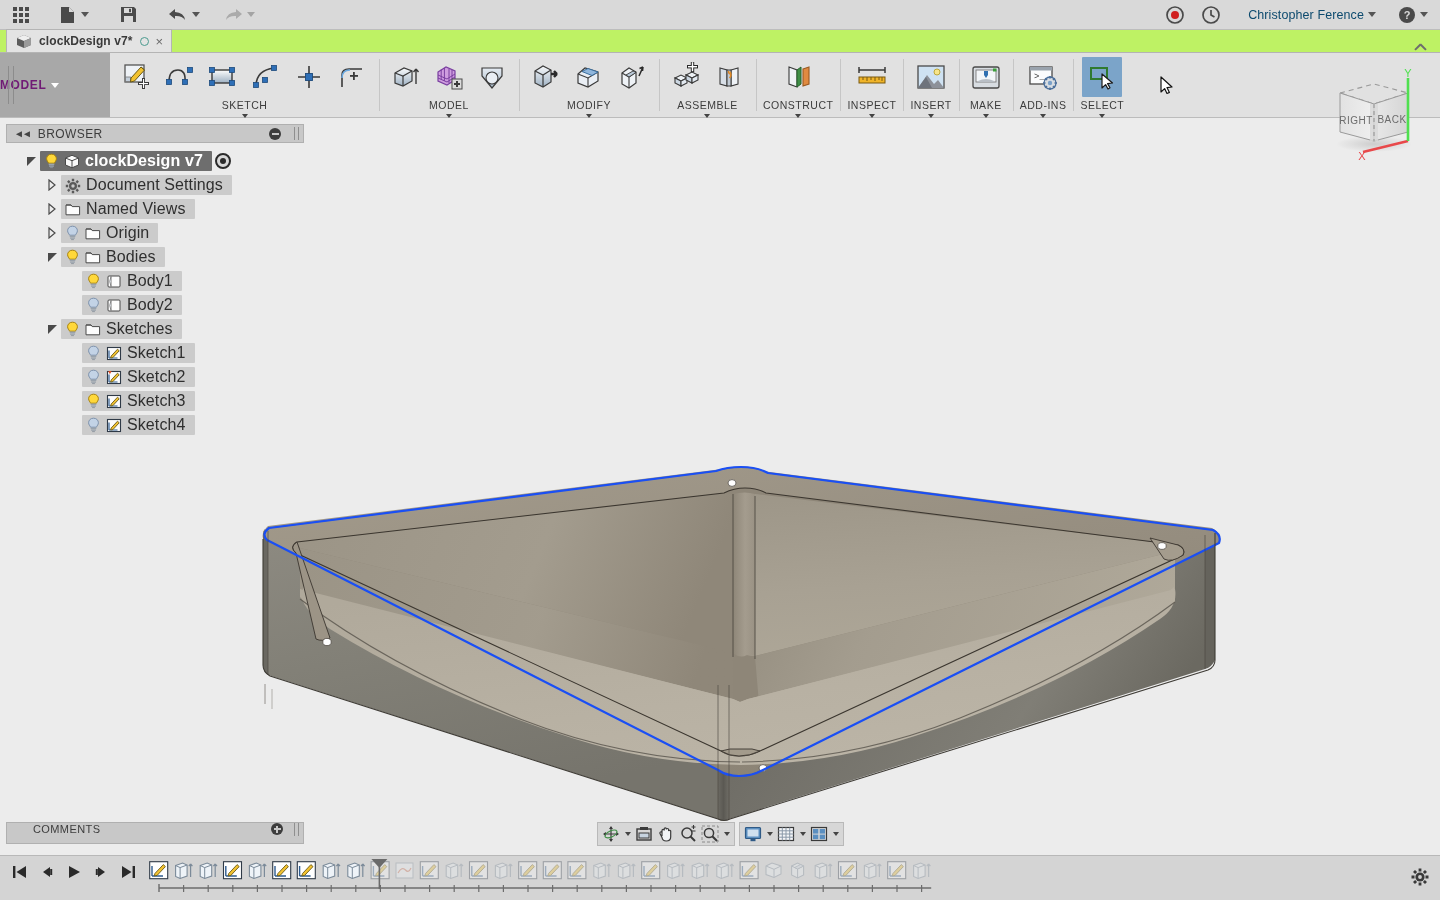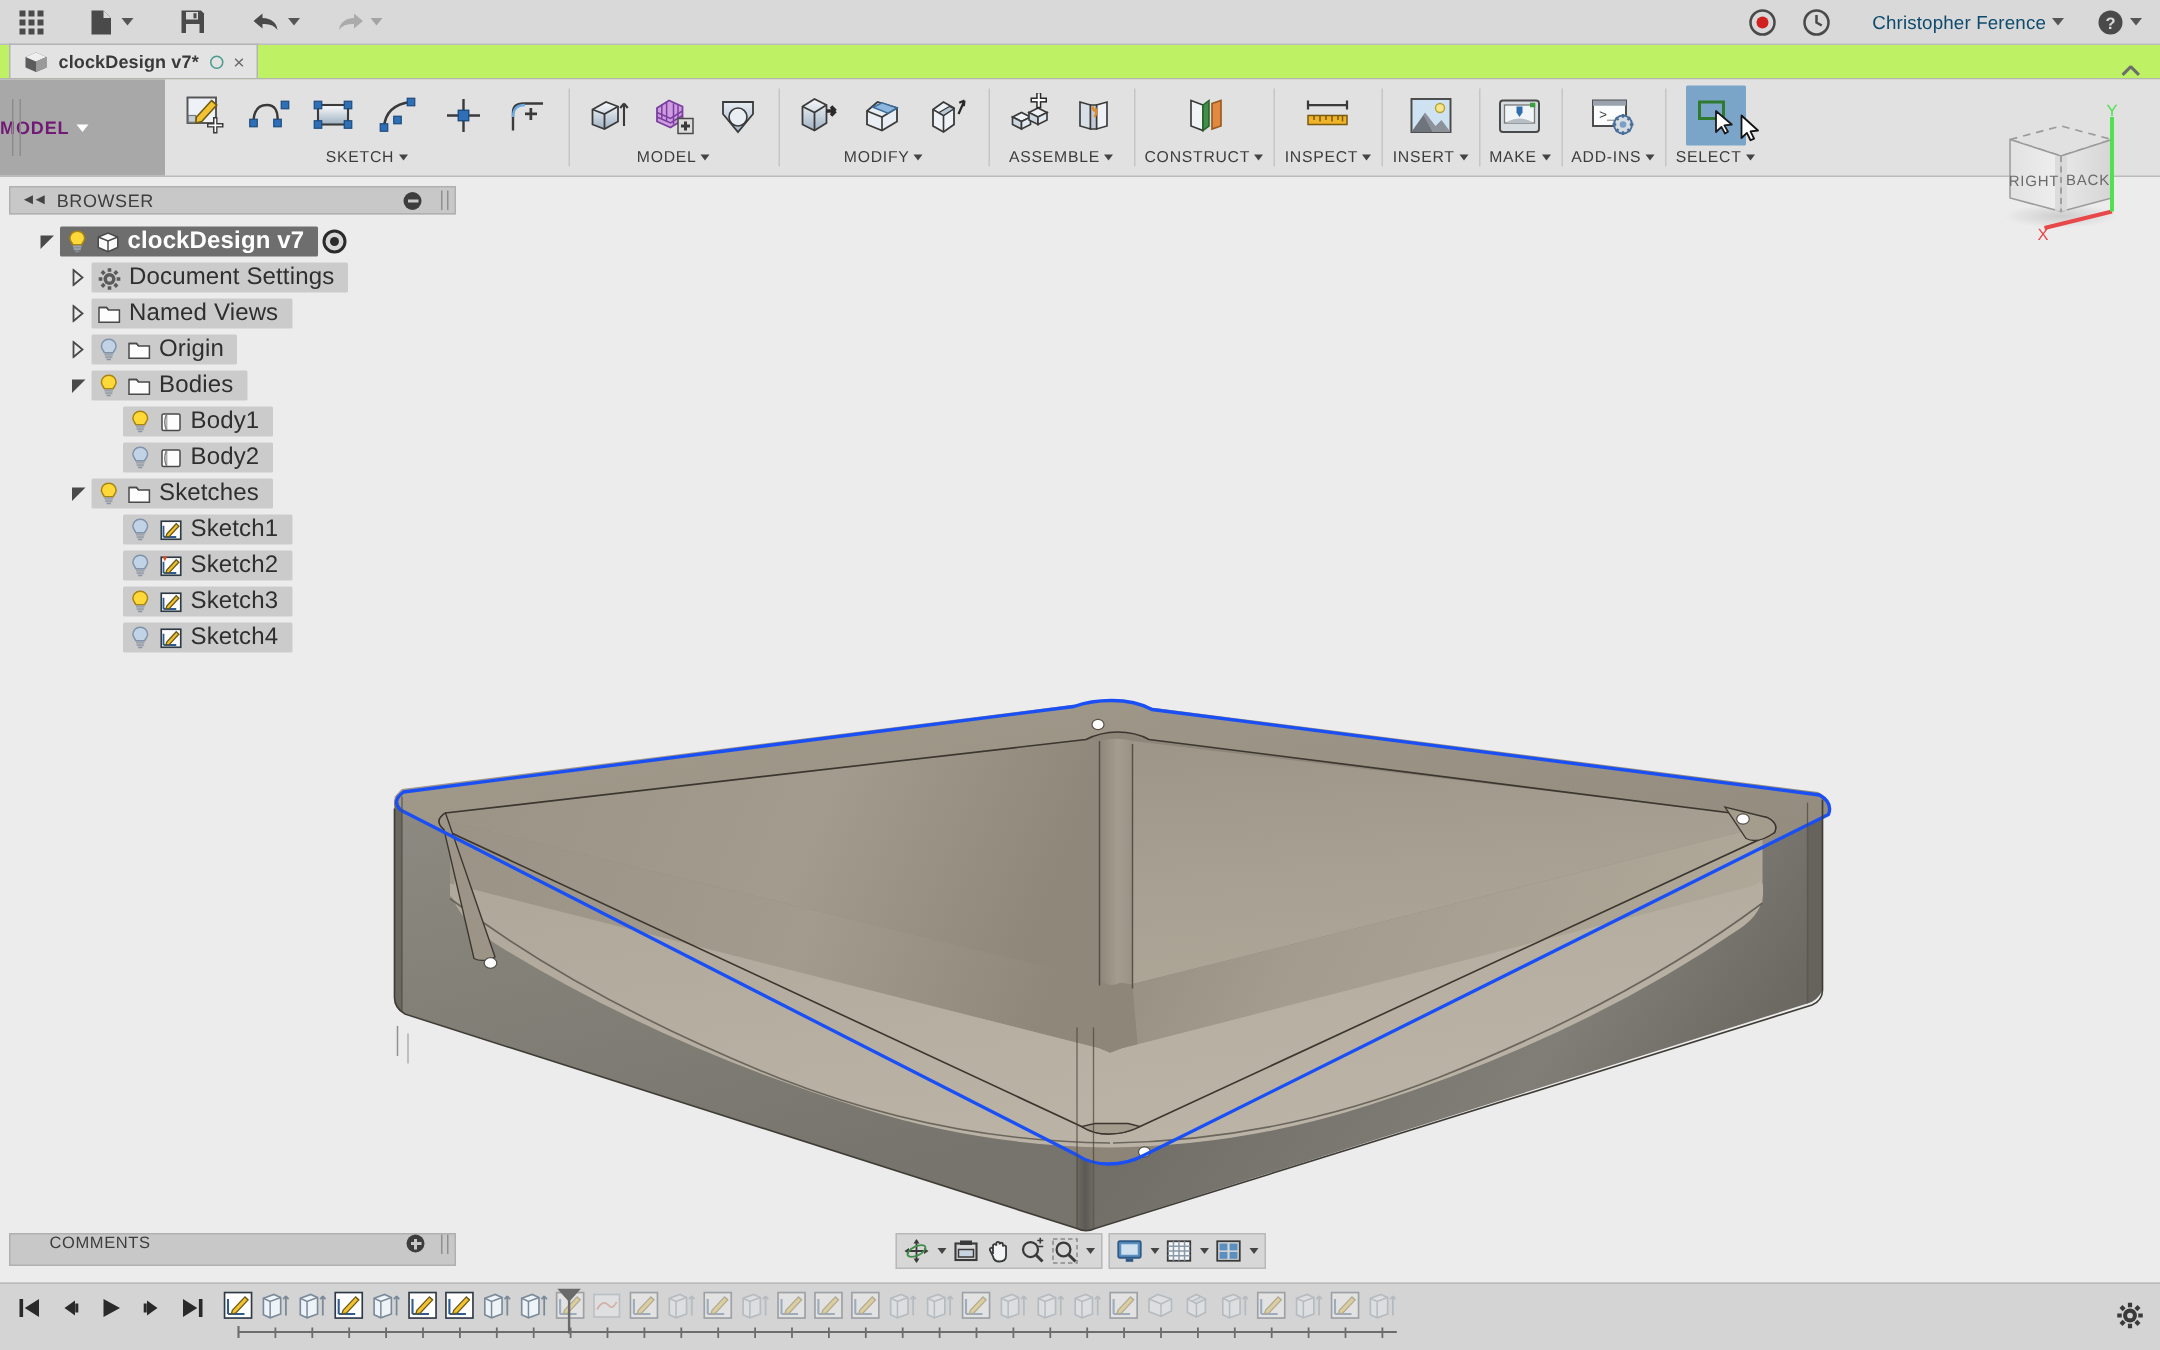--- a/index.html
+++ b/index.html
@@ -84,21 +84,21 @@
   .panel {
     display: flex; flex-direction: column; align-items: center; justify-content: flex-start;
     padding: 4px 7px 0 7px; position: relative;
   }
   .panel + .panel::before {
     content:""; position:absolute; left:0; top:6px; bottom:6px; width:1px; background:#c6c6c6;
   }
   .panel-row { display: flex; align-items: flex-start; gap: 3px; height: 40px; }
   .panel-label {
     font-size: 10.5px; color: #3c3c3c; letter-spacing: .5px;
-    display: flex; align-items: center; gap: 3px; margin-top: 2px;
+    display: flex; align-items: center; gap: 3px; margin-top: 2px; flex-direction: column;
   }
   .caret-k { width:0;height:0;border-left:3.5px solid transparent;border-right:3.5px solid transparent;border-top:4.5px solid #444; }
   .tool {
     width: 40px; height: 40px; display: flex; align-items: center; justify-content: center;
     cursor: default; border-radius: 1px;
   }
   .tool.sel { background: #7ba4c9; }
 
   
   .browser {

